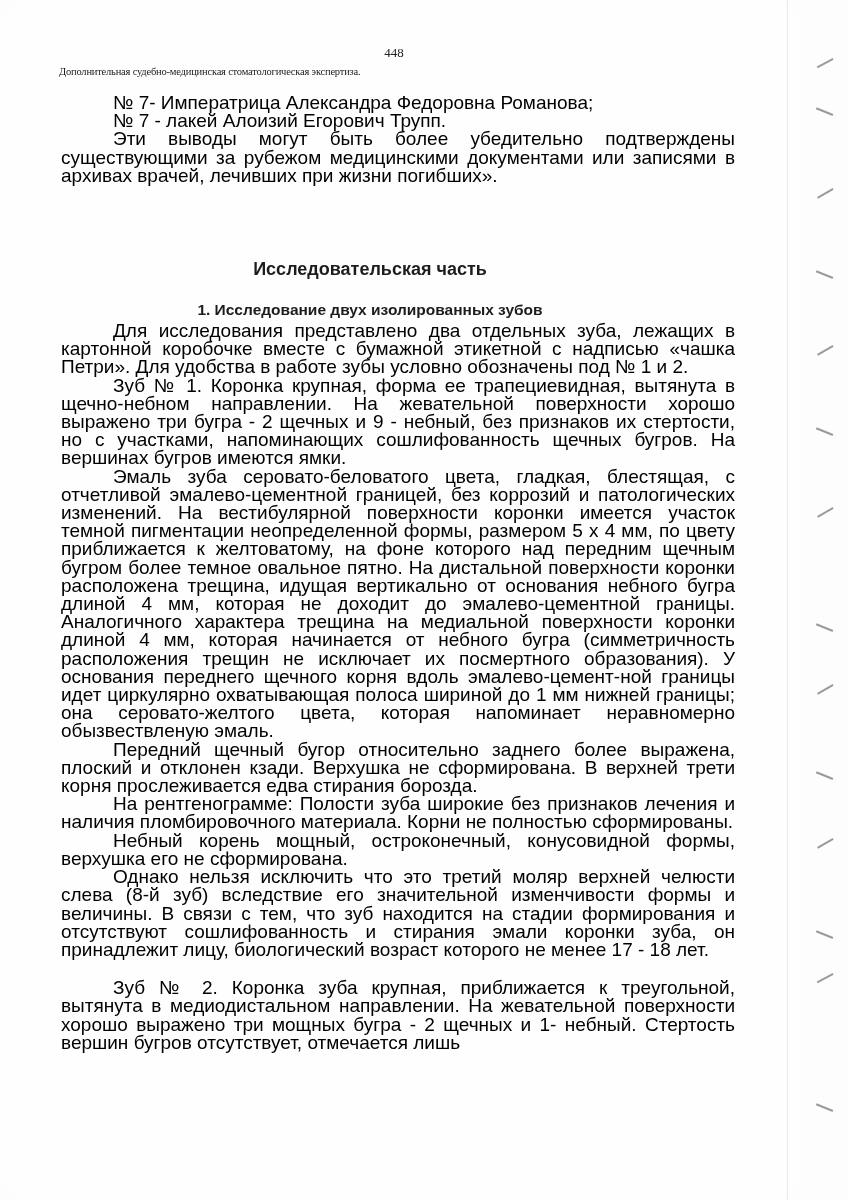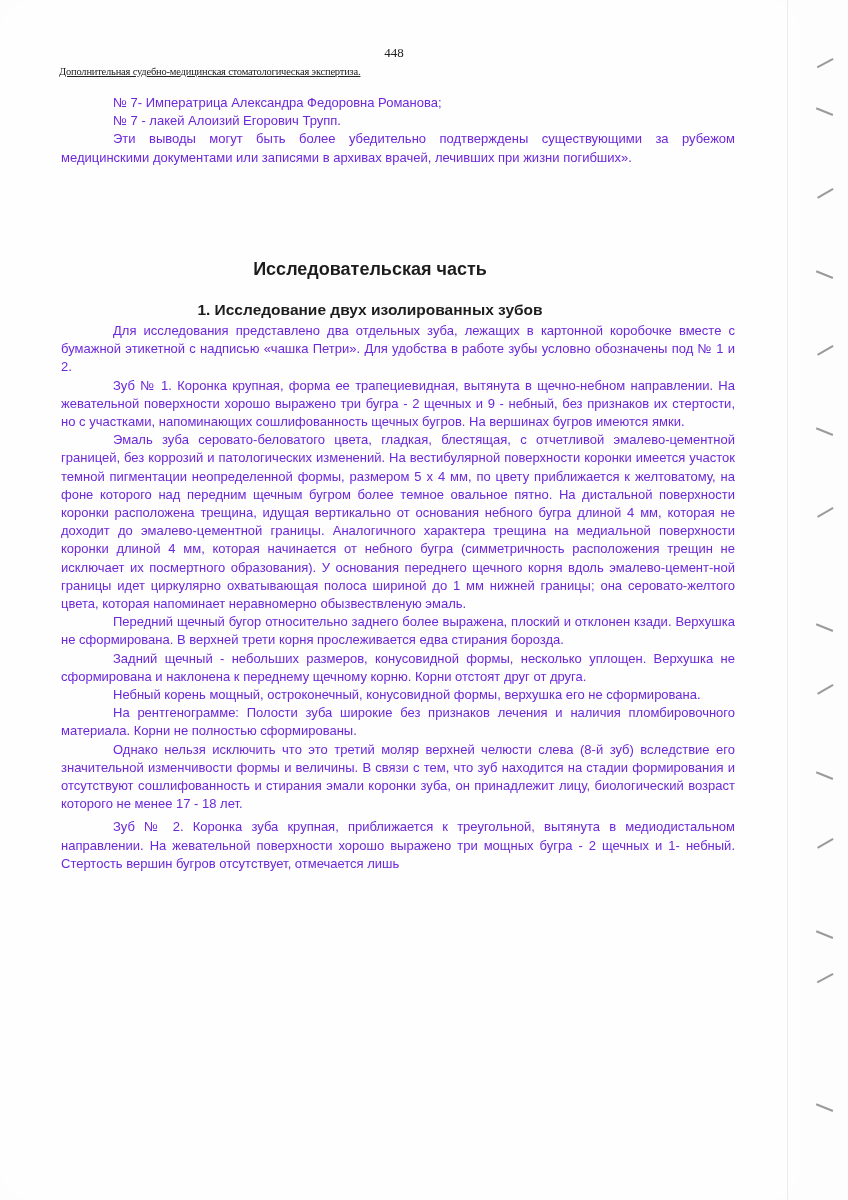--- a/index.html
+++ b/index.html
@@ -3,23 +3,23 @@
 <meta charset="utf-8">
 <style>
   html, body { margin:0; padding:0; }
   body { width:848px; height:1200px; background:#fdfdfd; position:relative; overflow:hidden; }
   .page { position:absolute; left:0; top:0; width:800px; height:1200px; background:#fefefe;border-radius:31px; }
   .edge { position:absolute; right:12px; top:0; width:1px; height:1200px; background:#ececec; }
   .mark { position:absolute; width:18px; height:1.5px; background:#9a9a9a; transform-origin:right center; }
   .pagenum { position:absolute; top:45px; left:0; width:848px; text-align:center; margin-left:-30px;
              font-family:"Liberation Serif", serif; font-size:13px; color:#222; }
   .runhead { position:absolute; top:66px; left:59px; font-family:"Liberation Serif", serif;
-             font-size:10.5px; color:#222; letter-spacing:-0.2px;text-decoration:underline; }
+             font-size:10.5px; color:#222; letter-spacing:-0.2px; }
   .text { position:absolute; left:61px; width:674px; font-family:"Liberation Sans", sans-serif;
-          font-size:13px; line-height:18.2px; color:#6d28d9; text-align:justify; }
+          font-size:19px; line-height:18.2px; color:#000000; text-align:justify; }
   .text p { margin:0; text-indent:52px; }
   .h1 { position:absolute; top:259px; left:0; width:848px; text-align:center; margin-left:-54px;
         font-family:"Liberation Sans", sans-serif; font-weight:bold; font-size:18px; color:#1c1c1c; }
   .h2 { position:absolute; top:301px; left:0; width:848px; text-align:center; margin-left:-54px;
         font-family:"Liberation Sans", sans-serif; font-weight:bold; font-size:15.5px; color:#1c1c1c; }
   b { font-weight:normal; }
 </style>
 </head>
 <body>
 
@@ -51,19 +51,18 @@
   </div>
 
   <div class="h1">Исследовательская часть</div>
   <div class="h2">1. Исследование двух изолированных зубов</div>
 
   <div class="text" style="top:322px;">
     <p>Для исследования представлено два отдельных зуба, лежащих в картонной коробочке вместе с бумажной этикетной с надписью «чашка Петри». Для удобства в работе зубы условно обозначены под № 1 и 2.</p>
     <p><b>Зуб № 1.</b><span> Коронка крупная, форма ее трапециевидная, вытянута в щечно-небном направлении. На жевательной поверхности хорошо выражено три бугра - 2  щечных и 9 - небный, без признаков их стертости, но с участками, напоминающих сошлифованность щечных бугров. На вершинах бугров имеются ямки.</span></p>
     <p>Эмаль зуба серовато-беловатого цвета, гладкая, блестящая, с отчетливой эмалево-цементной границей, без коррозий и патологических изменений. На вестибулярной поверхности коронки имеется участок темной пигментации неопределенной формы, размером 5 х 4 мм, по цвету приближается к желтоватому, на фоне которого над передним щечным бугром более темное овальное пятно. На дистальной поверхности коронки расположена трещина, идущая вертикально  от основания небного бугра длиной 4 мм, которая не доходит до эмалево-цементной границы. Аналогичного характера трещина на медиальной поверхности коронки длиной 4 мм, которая начинается от небного бугра (симметричность расположения трещин не исключает их посмертного образования). У основания переднего щечного корня вдоль эмалево-цемент-ной границы идет циркулярно охватывающая полоса шириной до 1 мм нижней границы; она серовато-желтого цвета, которая напоминает неравномерно обызвествленую эмаль.</p>
     <p>Передний щечный бугор относительно заднего более выражена, плоский и отклонен кзади. Верхушка не сформирована. В верхней трети корня прослеживается едва стирания борозда.</p>
-    <p>Задний щечный - небольших размеров, конусовидной формы, несколько уплощен. Верхушка не сформирована и наклонена к переднему щечному корню. Корни отстоят друг от друга.</p>
+    <p>На рентгенограмме: Полости зуба широкие без признаков лечения и наличия пломбировочного материала. Корни не полностью сформированы.</p>
     <p>Небный корень мощный, остроконечный, конусовидной формы, верхушка его не сформирована.</p>
-    <p>На рентгенограмме: Полости зуба широкие без признаков лечения и наличия пломбировочного материала. Корни не полностью сформированы.</p>
     <p>Однако нельзя исключить что это третий моляр верхней челюсти слева (8-й зуб) вследствие его значительной изменчивости формы и величины. В связи с тем, что зуб находится на стадии формирования и отсутствуют сошлифованность и стирания эмали коронки зуба, он принадлежит лицу, биологический возраст которого не менее 17 - 18 лет.</p>
-    <p style="margin-top:5px;"><b>Зуб № 2.</b><span> Коронка зуба крупная, приближается к треугольной, вытянута в медиодистальном направлении. На жевательной поверхности хорошо выражено три мощных бугра - 2  щечных и 1- небный. Стертость вершин бугров отсутствует, отмечается лишь</span></p>
+    <p style="margin-top:20px;"><b>Зуб № 2.</b><span> Коронка зуба крупная, приближается к треугольной, вытянута в медиодистальном направлении. На жевательной поверхности хорошо выражено три мощных бугра - 2  щечных и 1- небный. Стертость вершин бугров отсутствует, отмечается лишь</span></p>
   </div>
 </div>
 
 </body></html>

